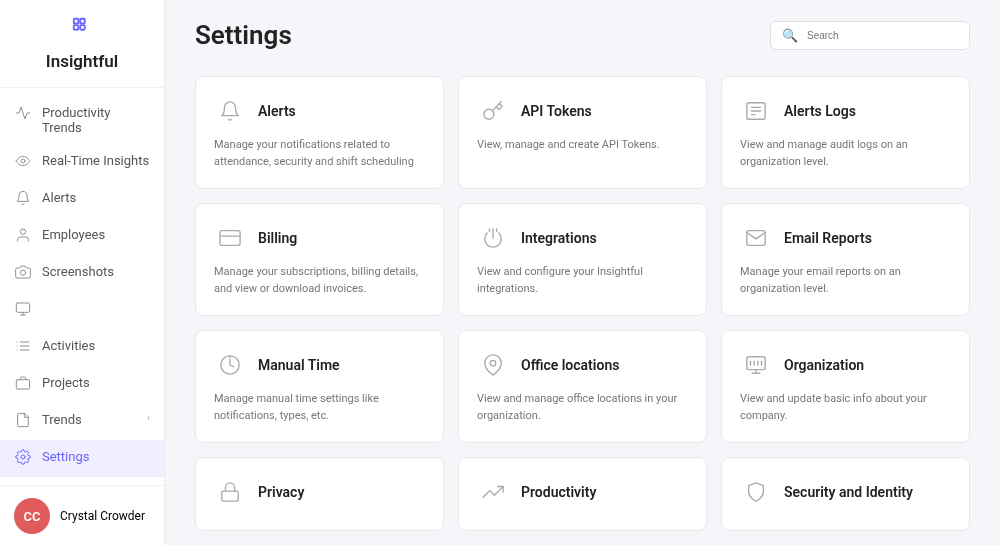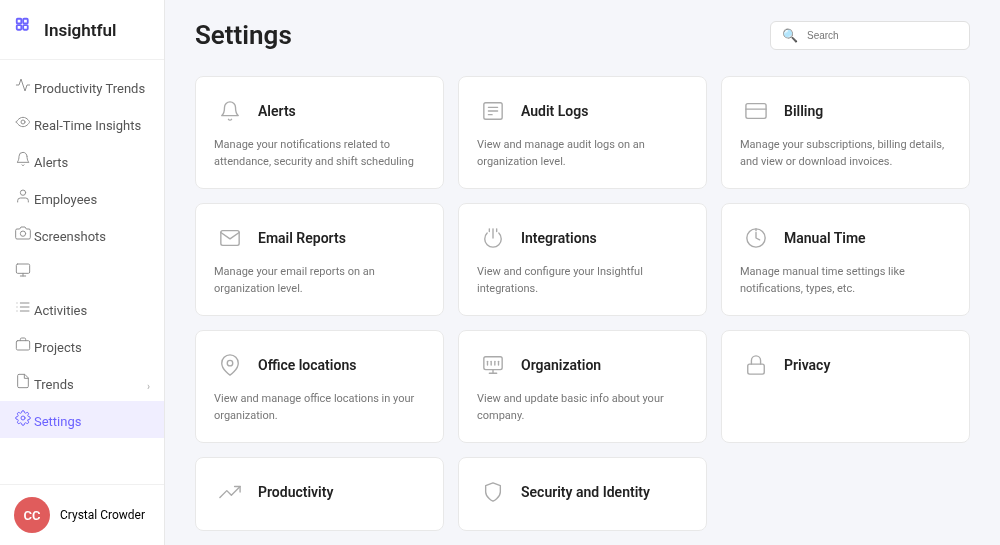--- a/index.html
+++ b/index.html
@@ -15,38 +15,39 @@
       flex-direction: column;
       height: 545px;
       overflow-y: auto;
     }
     .sidebar-logo {
       display: flex;
       align-items: center;
       padding: 16px 14px;
       gap: 8px;
       border-bottom: 1px solid #f0f0f0;
+      flex-direction: column;
     }
     .logo-icon {
       color: #6c63ff;
       font-size: 20px;
     }
     .logo-text {
       font-size: 17px;
       font-weight: 600;
       color: #222;
     }
     .sidebar-nav {
       flex: 1;
       padding: 8px 0;
     }
     .nav-item {
       display: flex;
-      align-items: flex-end;
-      gap: 2px;
+      align-items: flex-start;
+      gap: 10px;
       padding: 9px 14px;
       cursor: pointer;
       color: #555;
       font-size: 13px;
       border-radius: 0;
       transition: background 0.15s;
     }
     .nav-item.active {
       color: #6c63ff;
       background: #f0eeff;
@@ -314,67 +315,80 @@
               </svg>
       </span>
       <span class="card-title">Alerts</span>
     </div>
     <p class="card-desc">Manage your notifications related to attendance, security and shift scheduling</p>
   </div>
         <div class="card">
     <div class="card-header">
       <span class="card-icon">
         <svg viewBox="0 0 24 24">
+                <circle cx="7.5" cy="15.5" r="5.5"></circle>
+                <path d="M21 2l-9.6 9.6"></path>
+                <path d="M15.5 7.5l3 3L22 7l-3-3"></path>
+              </svg>
+      </span>
+      <span class="card-title">API Tokens</span>
+    </div>
+    <p class="card-desc">View, manage and create API Tokens.</p>
+  </div>
+        <div class="card">
+    <div class="card-header">
+      <span class="card-icon">
+        <svg viewBox="0 0 24 24">
                 <rect x="2" y="3" width="20" height="18" rx="2"></rect>
                 <line x1="7" y1="8" x2="17" y2="8"></line>
                 <line x1="7" y1="12" x2="17" y2="12"></line>
                 <line x1="7" y1="16" x2="11" y2="16"></line>
               </svg>
       </span>
-      <span class="card-title">Audit Logs</span>
+      <span class="card-title">Alerts Logs</span>
     </div>
     <p class="card-desc">View and manage audit logs on an organization level.</p>
   </div>
         <div class="card">
     <div class="card-header">
       <span class="card-icon">
         <svg viewBox="0 0 24 24">
                 <rect x="1" y="4" width="22" height="16" rx="2"></rect>
                 <line x1="1" y1="10" x2="23" y2="10"></line>
               </svg>
       </span>
       <span class="card-title">Billing</span>
     </div>
     <p class="card-desc">Manage your subscriptions, billing details, and view or download invoices.</p>
-  </div>
-        <div class="card">
-    <div class="card-header">
-      <span class="card-icon">
-        <svg viewBox="0 0 24 24">
-                <path d="M4 4h16c1.1 0 2 .9 2 2v12c0 1.1-.9 2-2 2H4c-1.1 0-2-.9-2-2V6c0-1.1.9-2 2-2z"></path>
-                <polyline points="22,6 12,13 2,6"></polyline>
-              </svg>
-      </span>
-      <span class="card-title">Email Reports</span>
-    </div>
-    <p class="card-desc">Manage your email reports on an organization level.</p>
   </div>
         <div class="card">
     <div class="card-header">
       <span class="card-icon">
         <svg viewBox="0 0 24 24">
                 <path d="M18.36 6.64a9 9 0 1 1-12.73 0"></path>
                 <line x1="12" y1="2" x2="12" y2="12"></line>
                 <line x1="8" y1="5" x2="8" y2="2"></line>
                 <line x1="16" y1="5" x2="16" y2="2"></line>
               </svg>
       </span>
       <span class="card-title">Integrations</span>
     </div>
     <p class="card-desc">View and configure your Insightful integrations.</p>
+  </div>
+        <div class="card">
+    <div class="card-header">
+      <span class="card-icon">
+        <svg viewBox="0 0 24 24">
+                <path d="M4 4h16c1.1 0 2 .9 2 2v12c0 1.1-.9 2-2 2H4c-1.1 0-2-.9-2-2V6c0-1.1.9-2 2-2z"></path>
+                <polyline points="22,6 12,13 2,6"></polyline>
+              </svg>
+      </span>
+      <span class="card-title">Email Reports</span>
+    </div>
+    <p class="card-desc">Manage your email reports on an organization level.</p>
   </div>
         <div class="card">
     <div class="card-header">
       <span class="card-icon">
         <svg viewBox="0 0 24 24">
                 <circle cx="12" cy="12" r="10"></circle>
                 <polyline points="12 6 12 12 16 14"></polyline>
                 <line x1="12" y1="2" x2="12" y2="4"></line>
               </svg>
       </span>

